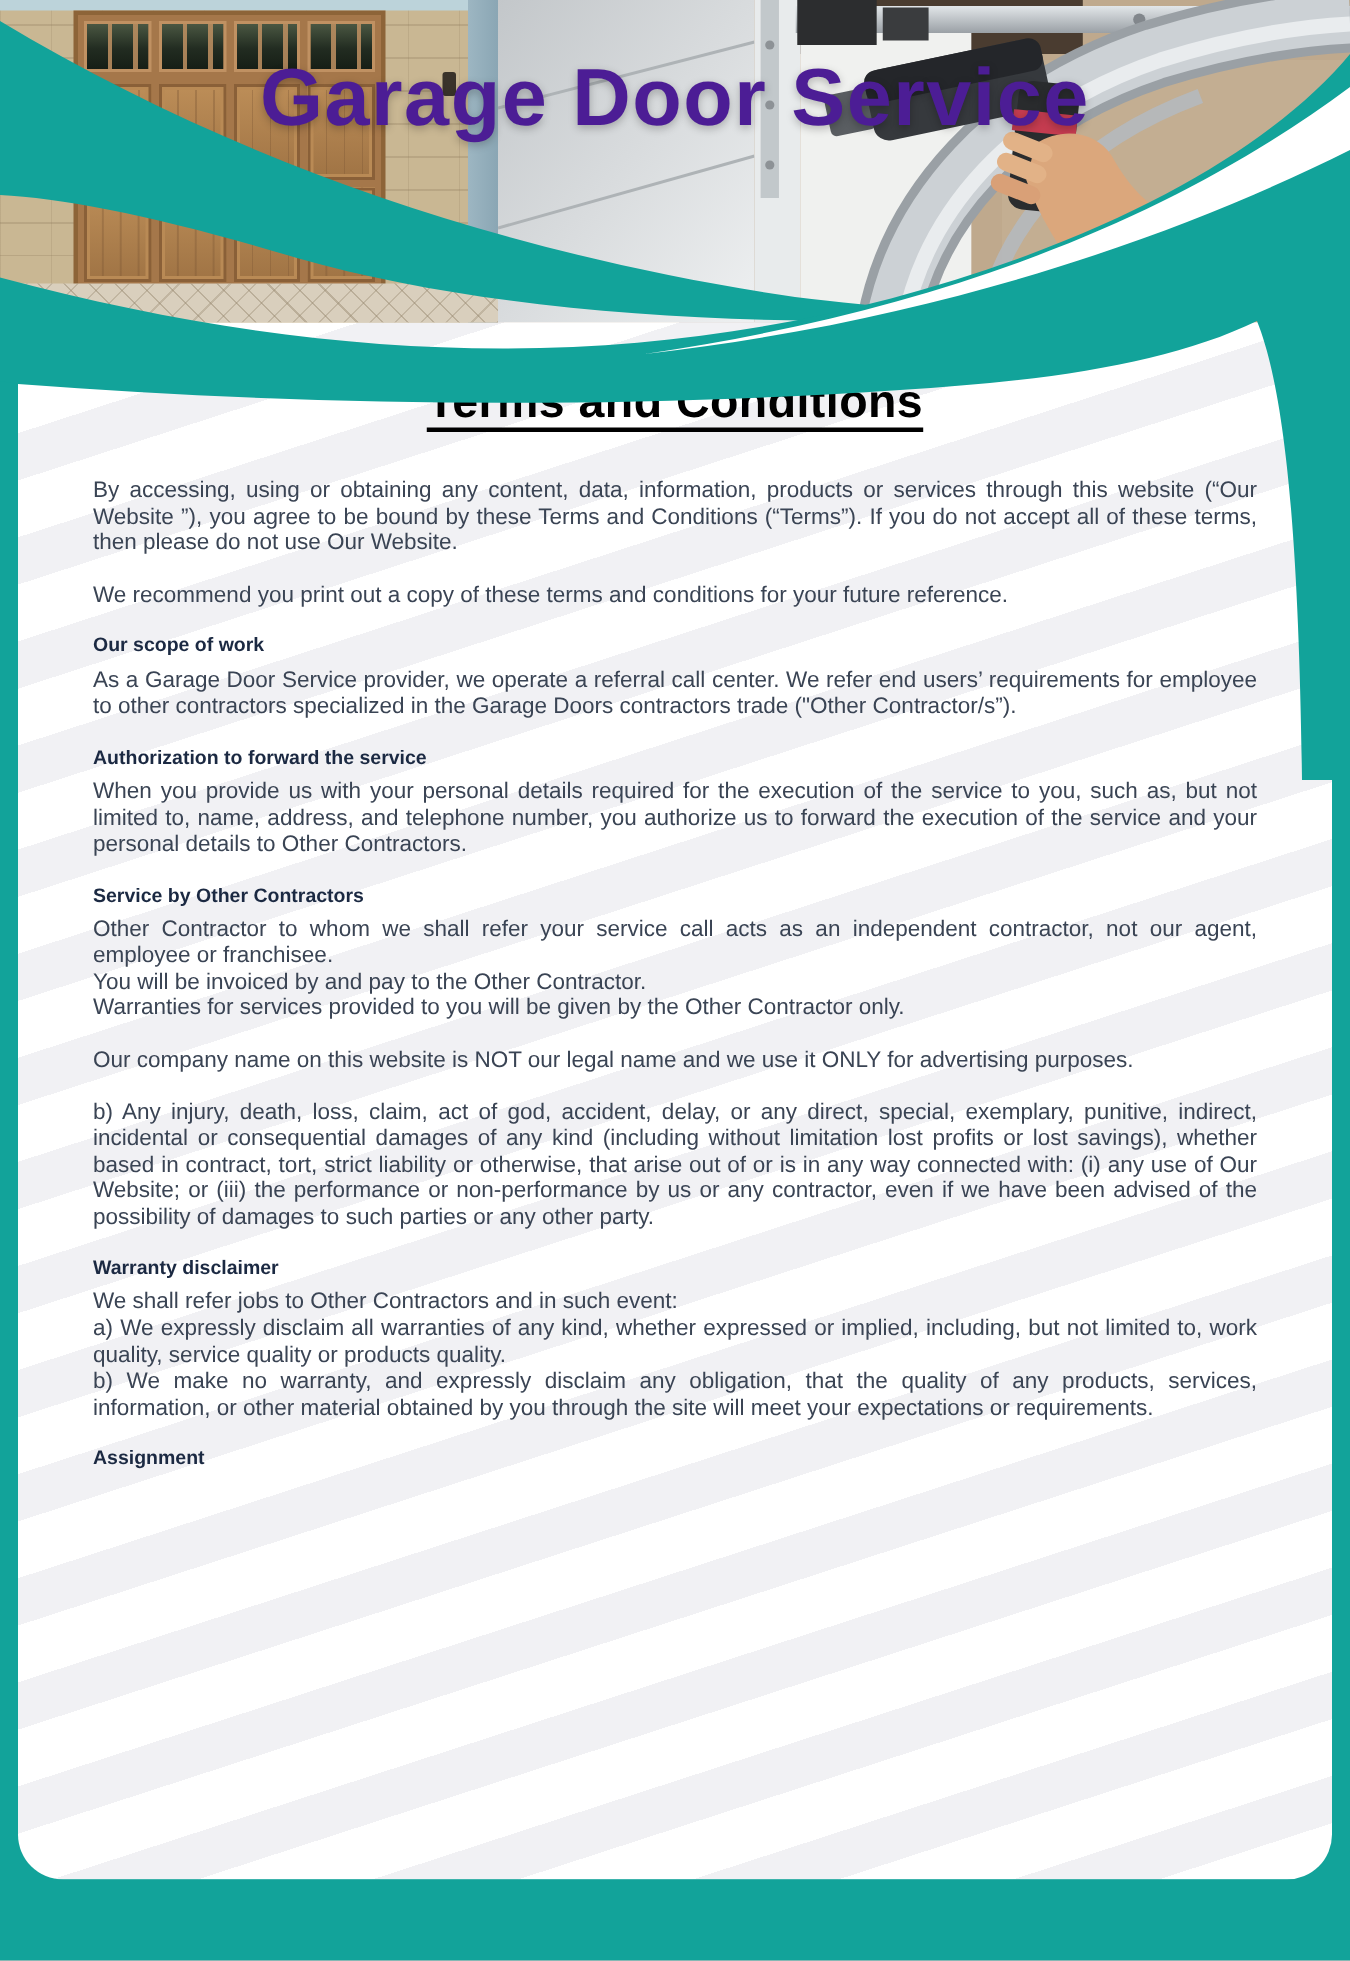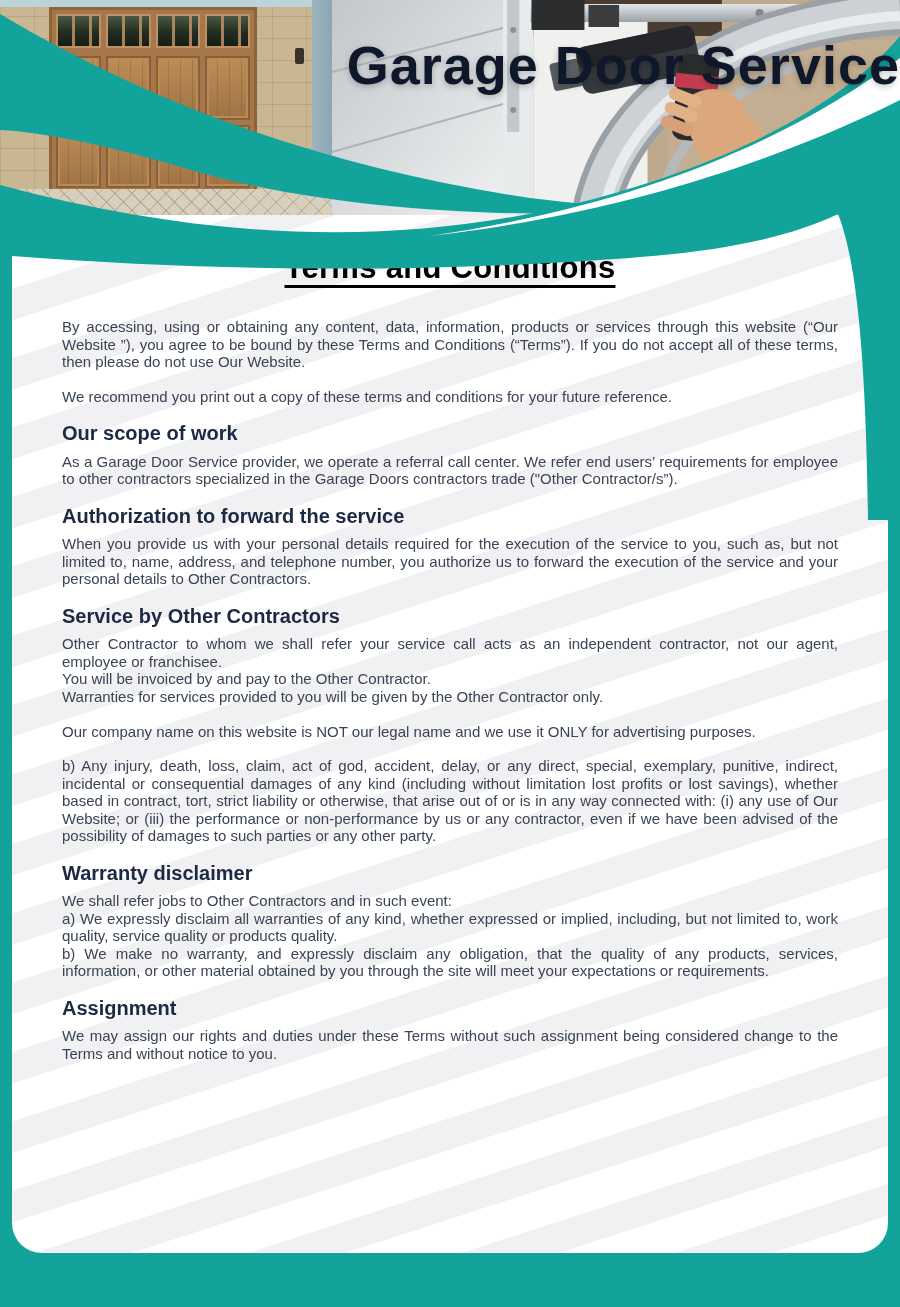--- a/index.html
+++ b/index.html
@@ -19,21 +19,21 @@
     background-image:repeating-linear-gradient(162deg,#f1f1f4 0 30px,#ffffff 30px 66px);
     border-radius:0 0 30px 30px;
     overflow:hidden; z-index:0;
   }
   .doc { padding:100px 50px 0 50px; color:#3a4454; font-size:15px; line-height:1.17; }
   .doc h2 {
     margin:0 0 32px; text-align:center; color:#000;
     font-size:31px; font-weight:bold; letter-spacing:.3px;
     text-decoration:underline; text-decoration-thickness:2.5px; text-underline-offset:7px;
   }
-  .doc h3 { margin:10px 0 7px; font-size:20px; color:#1b2942; font-weight:bold; }
+  .doc h3 { margin:10px 0 7px; font-size:13px; color:#1b2942; font-weight:bold; }
   .para { margin:0 0 17px; text-align:justify; white-space:pre-line; }
   section { margin:0; }
 
   
   .hero { position:absolute; top:0; left:0; width:900px; height:215px; display:flex; z-index:1; }
 
   
   .photo-left { position:relative; width:332px; height:215px; overflow:hidden;
     background:#c9b793;
     background-image:
@@ -63,21 +63,21 @@
   .blue-strip { position:absolute; right:0; top:0; width:20px; height:100%;
     background:linear-gradient(90deg,#9db6c2,#8aa6b4); }
 
   
   .photo-right { position:relative; width:568px; height:215px; overflow:hidden; }
   .photo-right svg { display:block; width:100%; height:100%; }
 
   
   .brand {
     position:absolute; top:34px; left:0; width:900px; margin:0; z-index:3;
-    text-align:right; color:#0f172a; font-size:54px; font-weight:600; letter-spacing:1px;
+    text-align:center; color:#4c1d95; font-size:54px; font-weight:600; letter-spacing:1px;
     text-shadow:0 2px 6px rgba(0,0,0,.25);
   }
 
   
   .swoosh { position:absolute; top:0; left:0; width:900px; height:520px; z-index:2; pointer-events:none; }
 
   .footer-band { position:absolute; left:0; right:0; bottom:0; height:54px; background:var(--teal); z-index:0; }
 </style>
 </head>
 <body>
@@ -111,21 +111,20 @@
             <p class="para">b) Any injury, death, loss, claim, act of god, accident, delay, or any direct, special, exemplary, punitive, indirect, incidental or consequential damages of any kind (including without limitation lost profits or lost savings), whether based in contract, tort, strict liability or otherwise, that arise out of or is in any way connected with: (i) any use of Our Website; or (iii) the performance or non-performance by us or any contractor, even if we have been advised of the possibility of damages to such parties or any other party.</p>
           </section>
           <section>
             <h3>Warranty disclaimer</h3>
             <p class="para">We shall refer jobs to Other Contractors and in such event:
 a) We expressly disclaim all warranties of any kind, whether expressed or implied, including, but not limited to, work quality, service quality or products quality.
 b) We make no warranty, and expressly disclaim any obligation, that the quality of any products, services, information, or other material obtained by you through the site will meet your expectations or requirements.</p>
           </section>
           <section>
             <h3>Assignment</h3>
-            <p class="para">We may assign our rights and duties under these Terms without such assignment being considered change to the Terms and without notice to you.</p>
           </section>
         </div>
     </div>
   </div>
 
   <div class="hero">
     <div class="photo-left">
       <div class="sky"></div>
       <div class="door">
         <div class="win-row">

